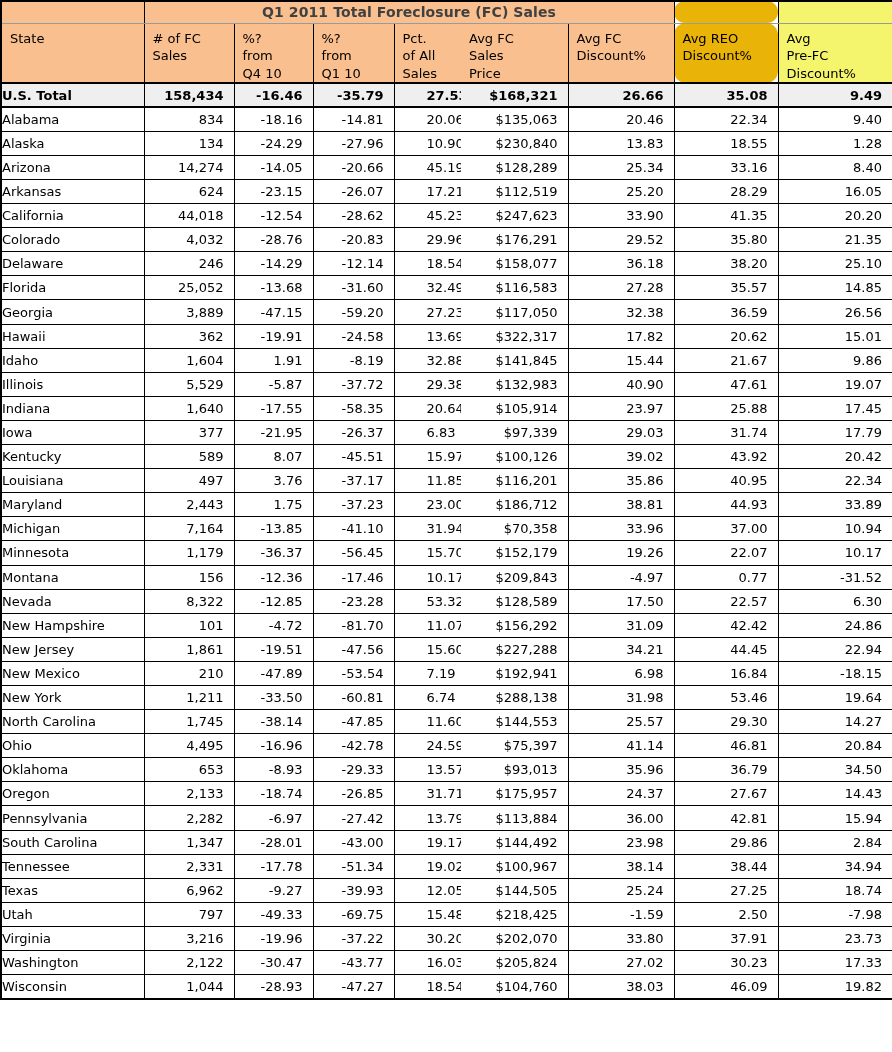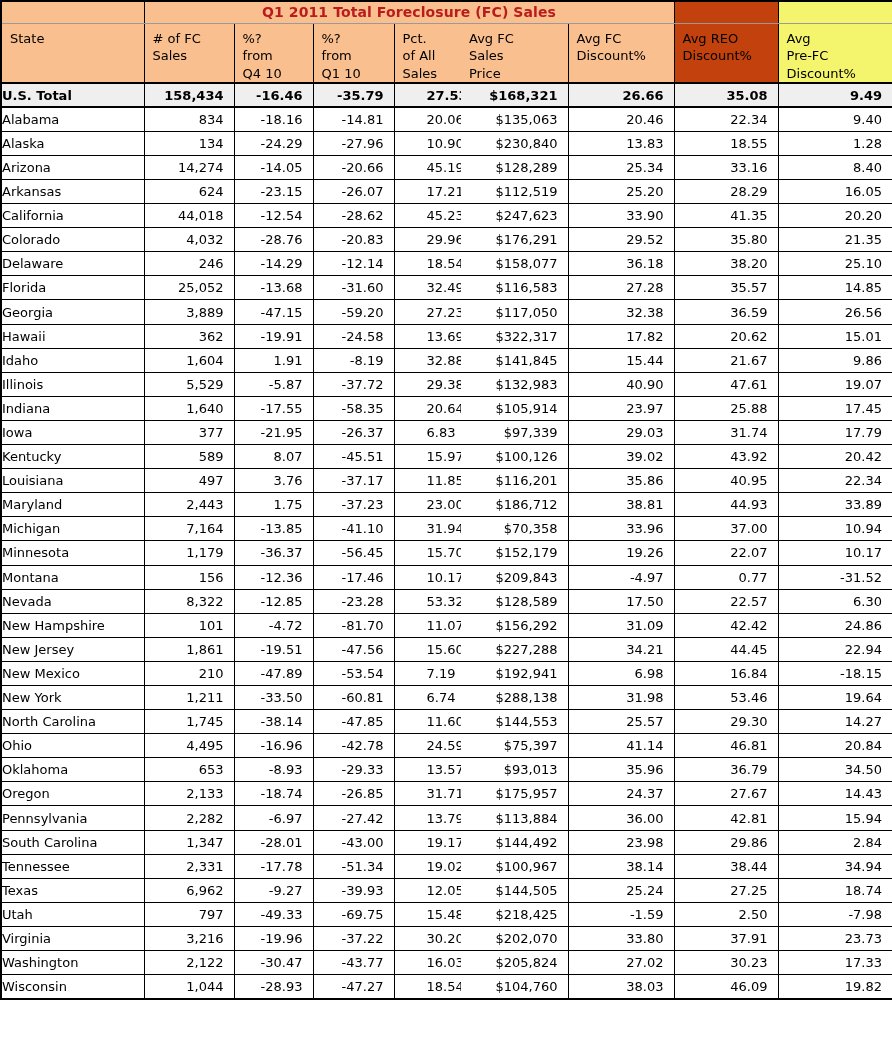--- a/index.html
+++ b/index.html
@@ -18,34 +18,34 @@
     border-collapse: collapse;
     table-layout: fixed;
     border: 2.5px solid #000000;
   }
   .fc-table th, .fc-table td {
     box-sizing: border-box;
     overflow: hidden;
   }
   
   .hd-orange { background: #FABF8F; }
-  .hd-pink   { background: #c2410c; }
+  .hd-pink   { background: #eab308; border-radius: 12px; }
   .hd-yellow { background: #F5F56D; margin-left: 22px; }
 
   tr.title-row th {
     height: 22px;
     border-left: 1.5px solid #000;
     border-right: 1.5px solid #000;
     border-bottom: 1px solid #9a9a9a;
     padding: 0;
   }
   th.title-cell {
     font-size: 14px;
     font-weight: bold;
-    color: #b91c1c;
+    color: #404040;
     text-align: center;
     vertical-align: middle;
     letter-spacing: 0.1px;
   }
   th.title-state-cell { border-bottom: none; }
 
   tr.colhead-row th {
     height: 46px;
     border: 1.5px solid #000;
     border-bottom: 2.5px solid #000;

